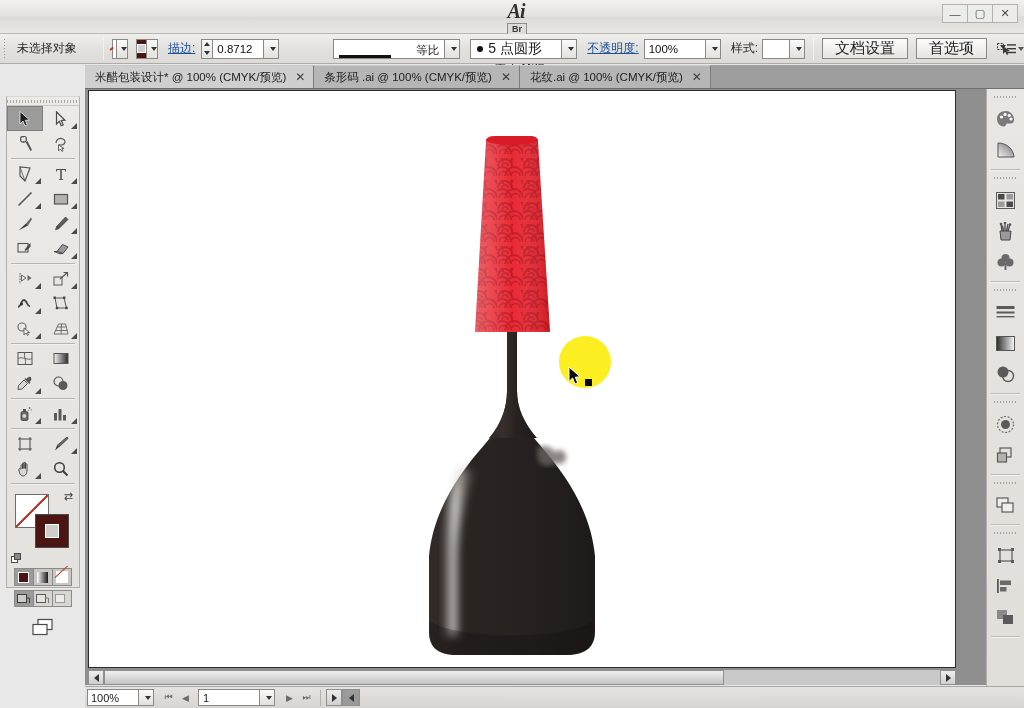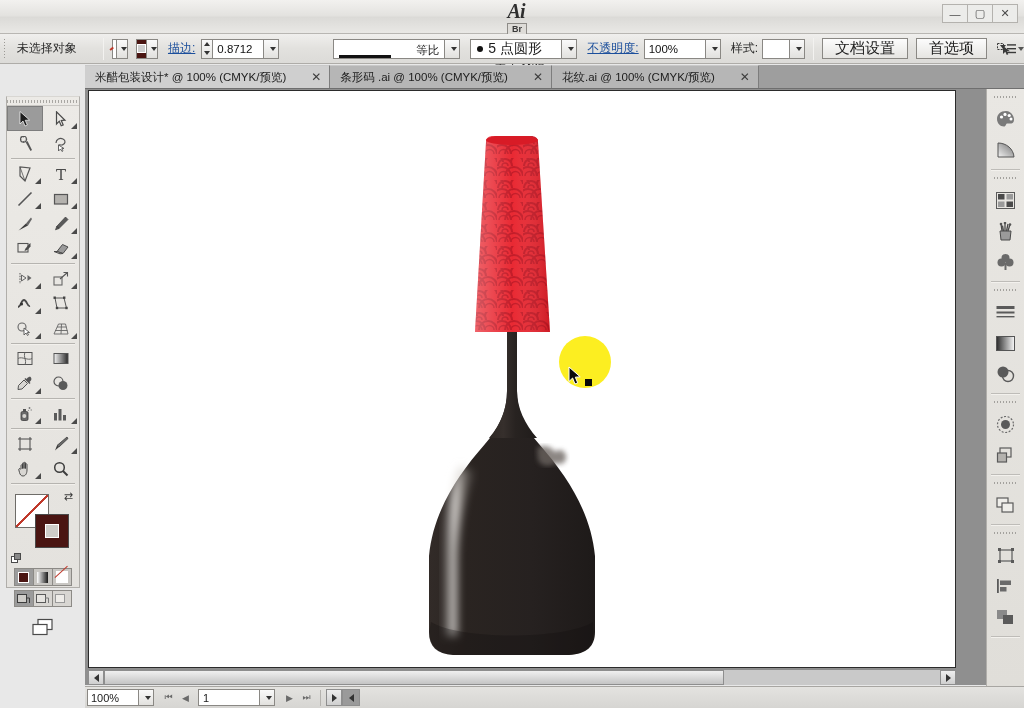--- a/index.html
+++ b/index.html
@@ -131,21 +131,20 @@
   .tabbar{
     position:absolute; left:85px; top:65px; width:939px; height:24px;
     background:#9e9e9e; display:flex; align-items:flex-end;
     border-bottom:1px solid #6f6f6f;
   }
   .doctab{
     height:23px; display:flex;align-items:center; padding:0 8px 0 10px;
     font-size:11.5px; color:#1c1c1c; white-space:nowrap;
     background:#b6b6b6; border-right:1px solid #7d7d7d;
     border-top:1px solid #c8c8c8;
-    gap:16px;
   }
   .doctab.active{ background:#cfcfcf; }
   .tab-x{
     margin-left:9px; font-size:12px; color:#3c3c3c; line-height:1;
     font-family:"DejaVu Sans",sans-serif;
   }
 
   
   .toolbar{
     position:absolute; left:6px; top:96px; width:74px; height:492px;

